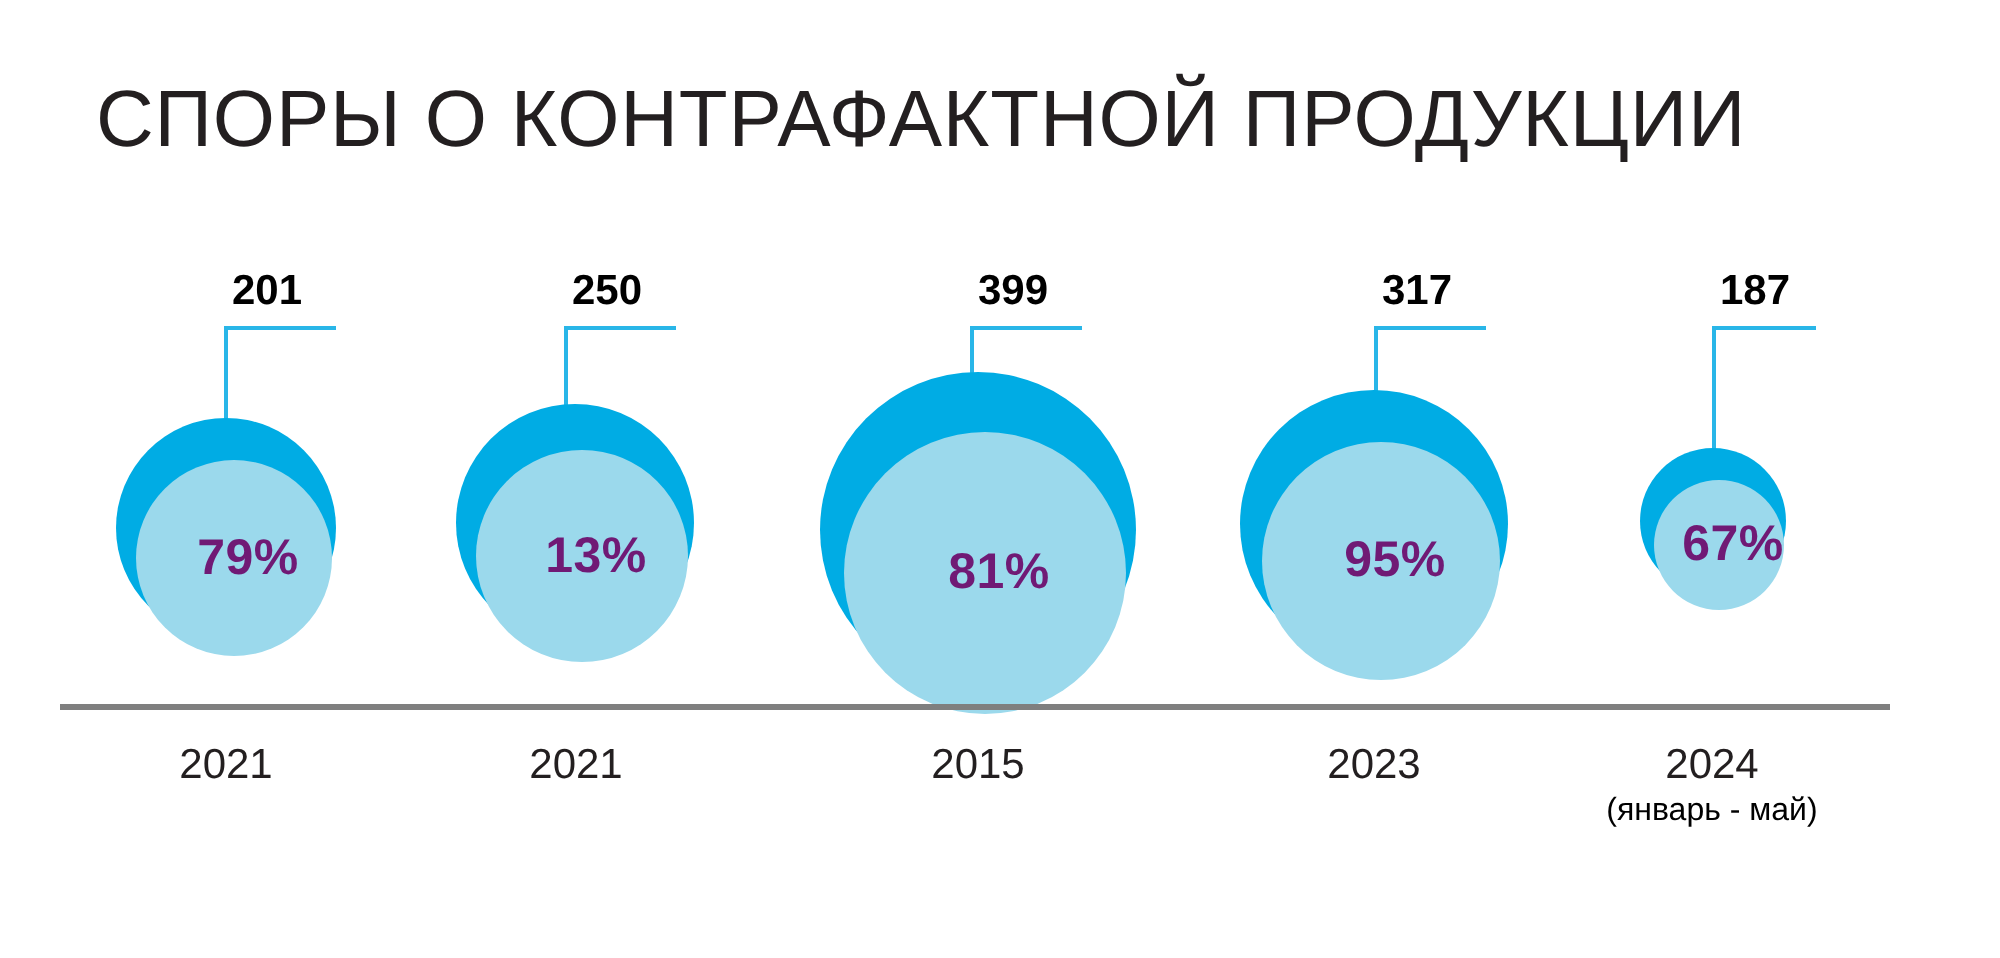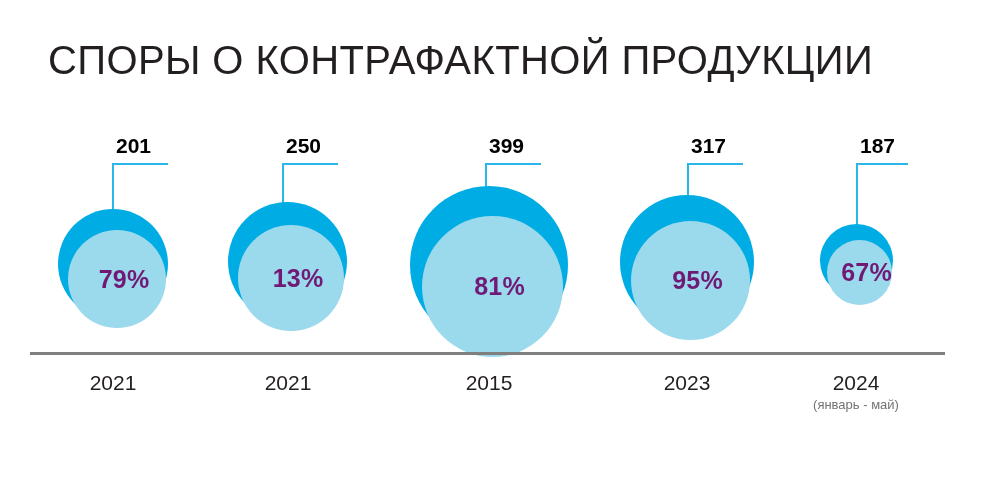--- a/index.html
+++ b/index.html
@@ -109,22 +109,22 @@
     position: absolute;
     text-align: center;
     font-size: 21px;
     color: #231f20;
     font-weight: 400;
     white-space: nowrap;
   }
   .year-sub {
     position: absolute;
     text-align: center;
-    font-size: 13px;
-    color: #737373;
+    font-size: 16px;
+    color: #000000;
     font-weight: 400;
     white-space: nowrap;
   }
 
   
   .legend {
     position: absolute;
     left: 76px;
     top: 429px;
     display: flex;

